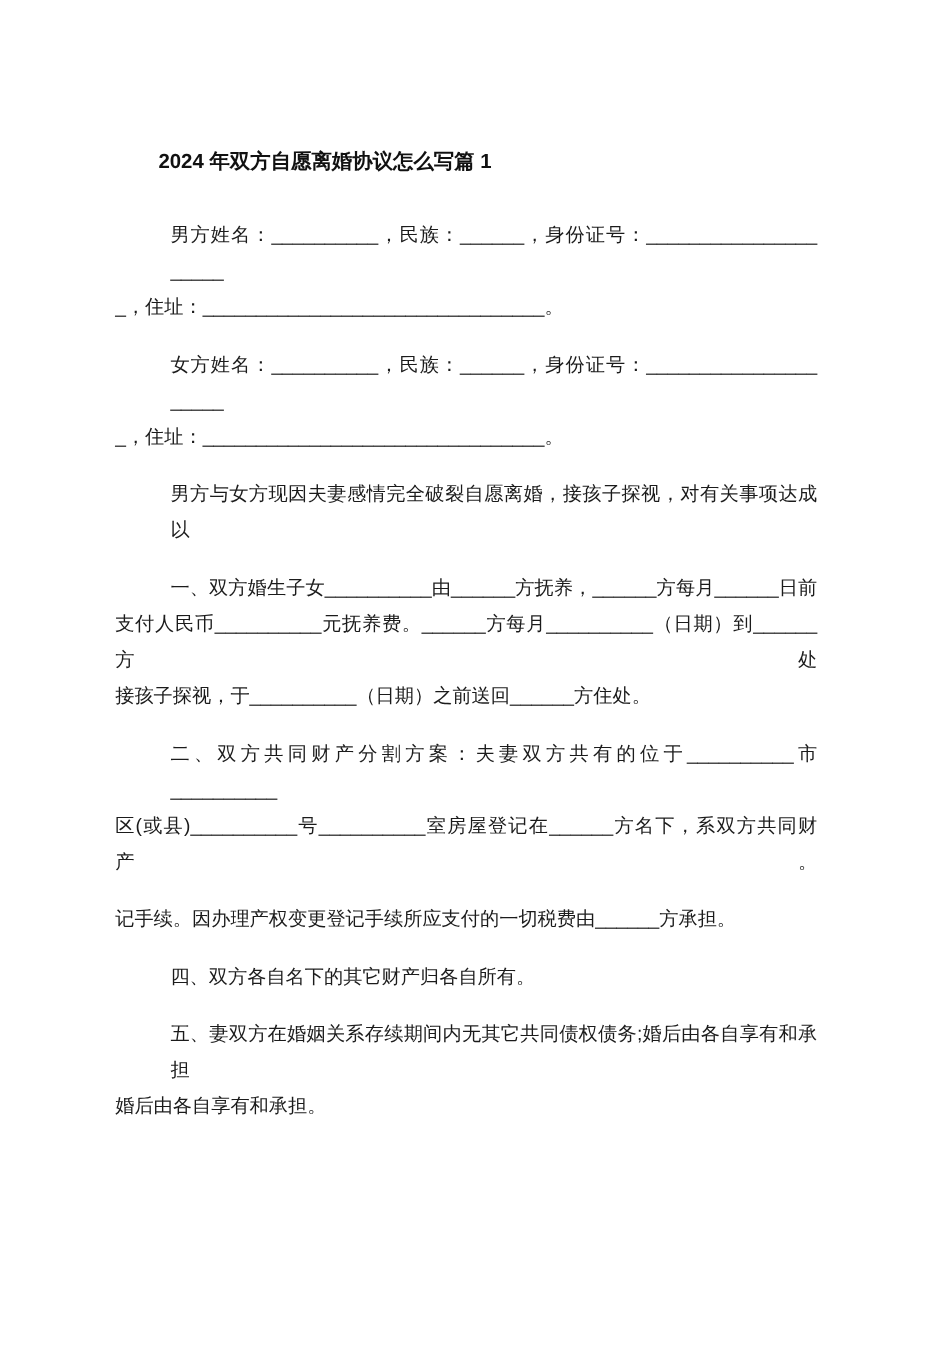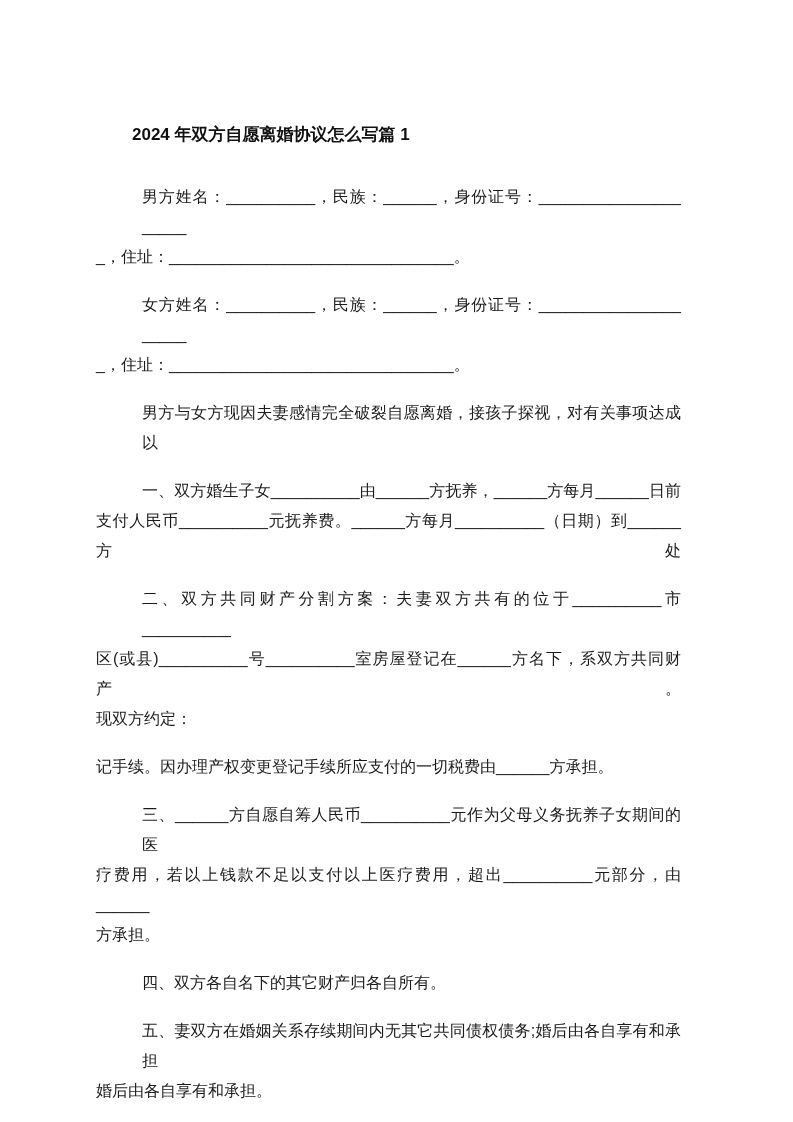--- a/index.html
+++ b/index.html
@@ -59,38 +59,33 @@
     <div class="line">_，住址：________________________________。</div>
   </div>
 
   <div class="para">
     <div class="line first justify">男方与女方现因夫妻感情完全破裂自愿离婚，接孩子探视，对有关事项达成以</div>
   </div>
 
   <div class="para">
     <div class="line first justify">一、双方婚生子女__________由______方抚养，______方每月______日前</div>
     <div class="line justify">支付人民币__________元抚养费。______方每月__________（日期）到______方处</div>
+    <div class="line">接孩子探视，于__________（日期）之前送回______方住处。</div>
   </div>
 
   <div class="para">
     <div class="line first justify">二、双方共同财产分割方案：夫妻双方共有的位于__________市__________</div>
     <div class="line justify">区(或县)__________号__________室房屋登记在______方名下，系双方共同财产。</div>
-    <div class="line">现双方约定：</div>
   </div>
 
   <div class="para">
     <div class="line">记手续。因办理产权变更登记手续所应支付的一切税费由______方承担。</div>
   </div>
 
 
-  <div class="para">
-    <div class="line first justify">三、______方自愿自筹人民币__________元作为父母义务抚养子女期间的医</div>
-    <div class="line justify">疗费用，若以上钱款不足以支付以上医疗费用，超出__________元部分，由______</div>
-    <div class="line">方承担。</div>
-  </div>
 
   <div class="para">
     <div class="line first">四、双方各自名下的其它财产归各自所有。</div>
   </div>
 
   <div class="para">
     <div class="line first justify">五、妻双方在婚姻关系存续期间内无其它共同债权债务;婚后由各自享有和承担</div>
     <div class="line">婚后由各自享有和承担。</div>
   </div>
 

